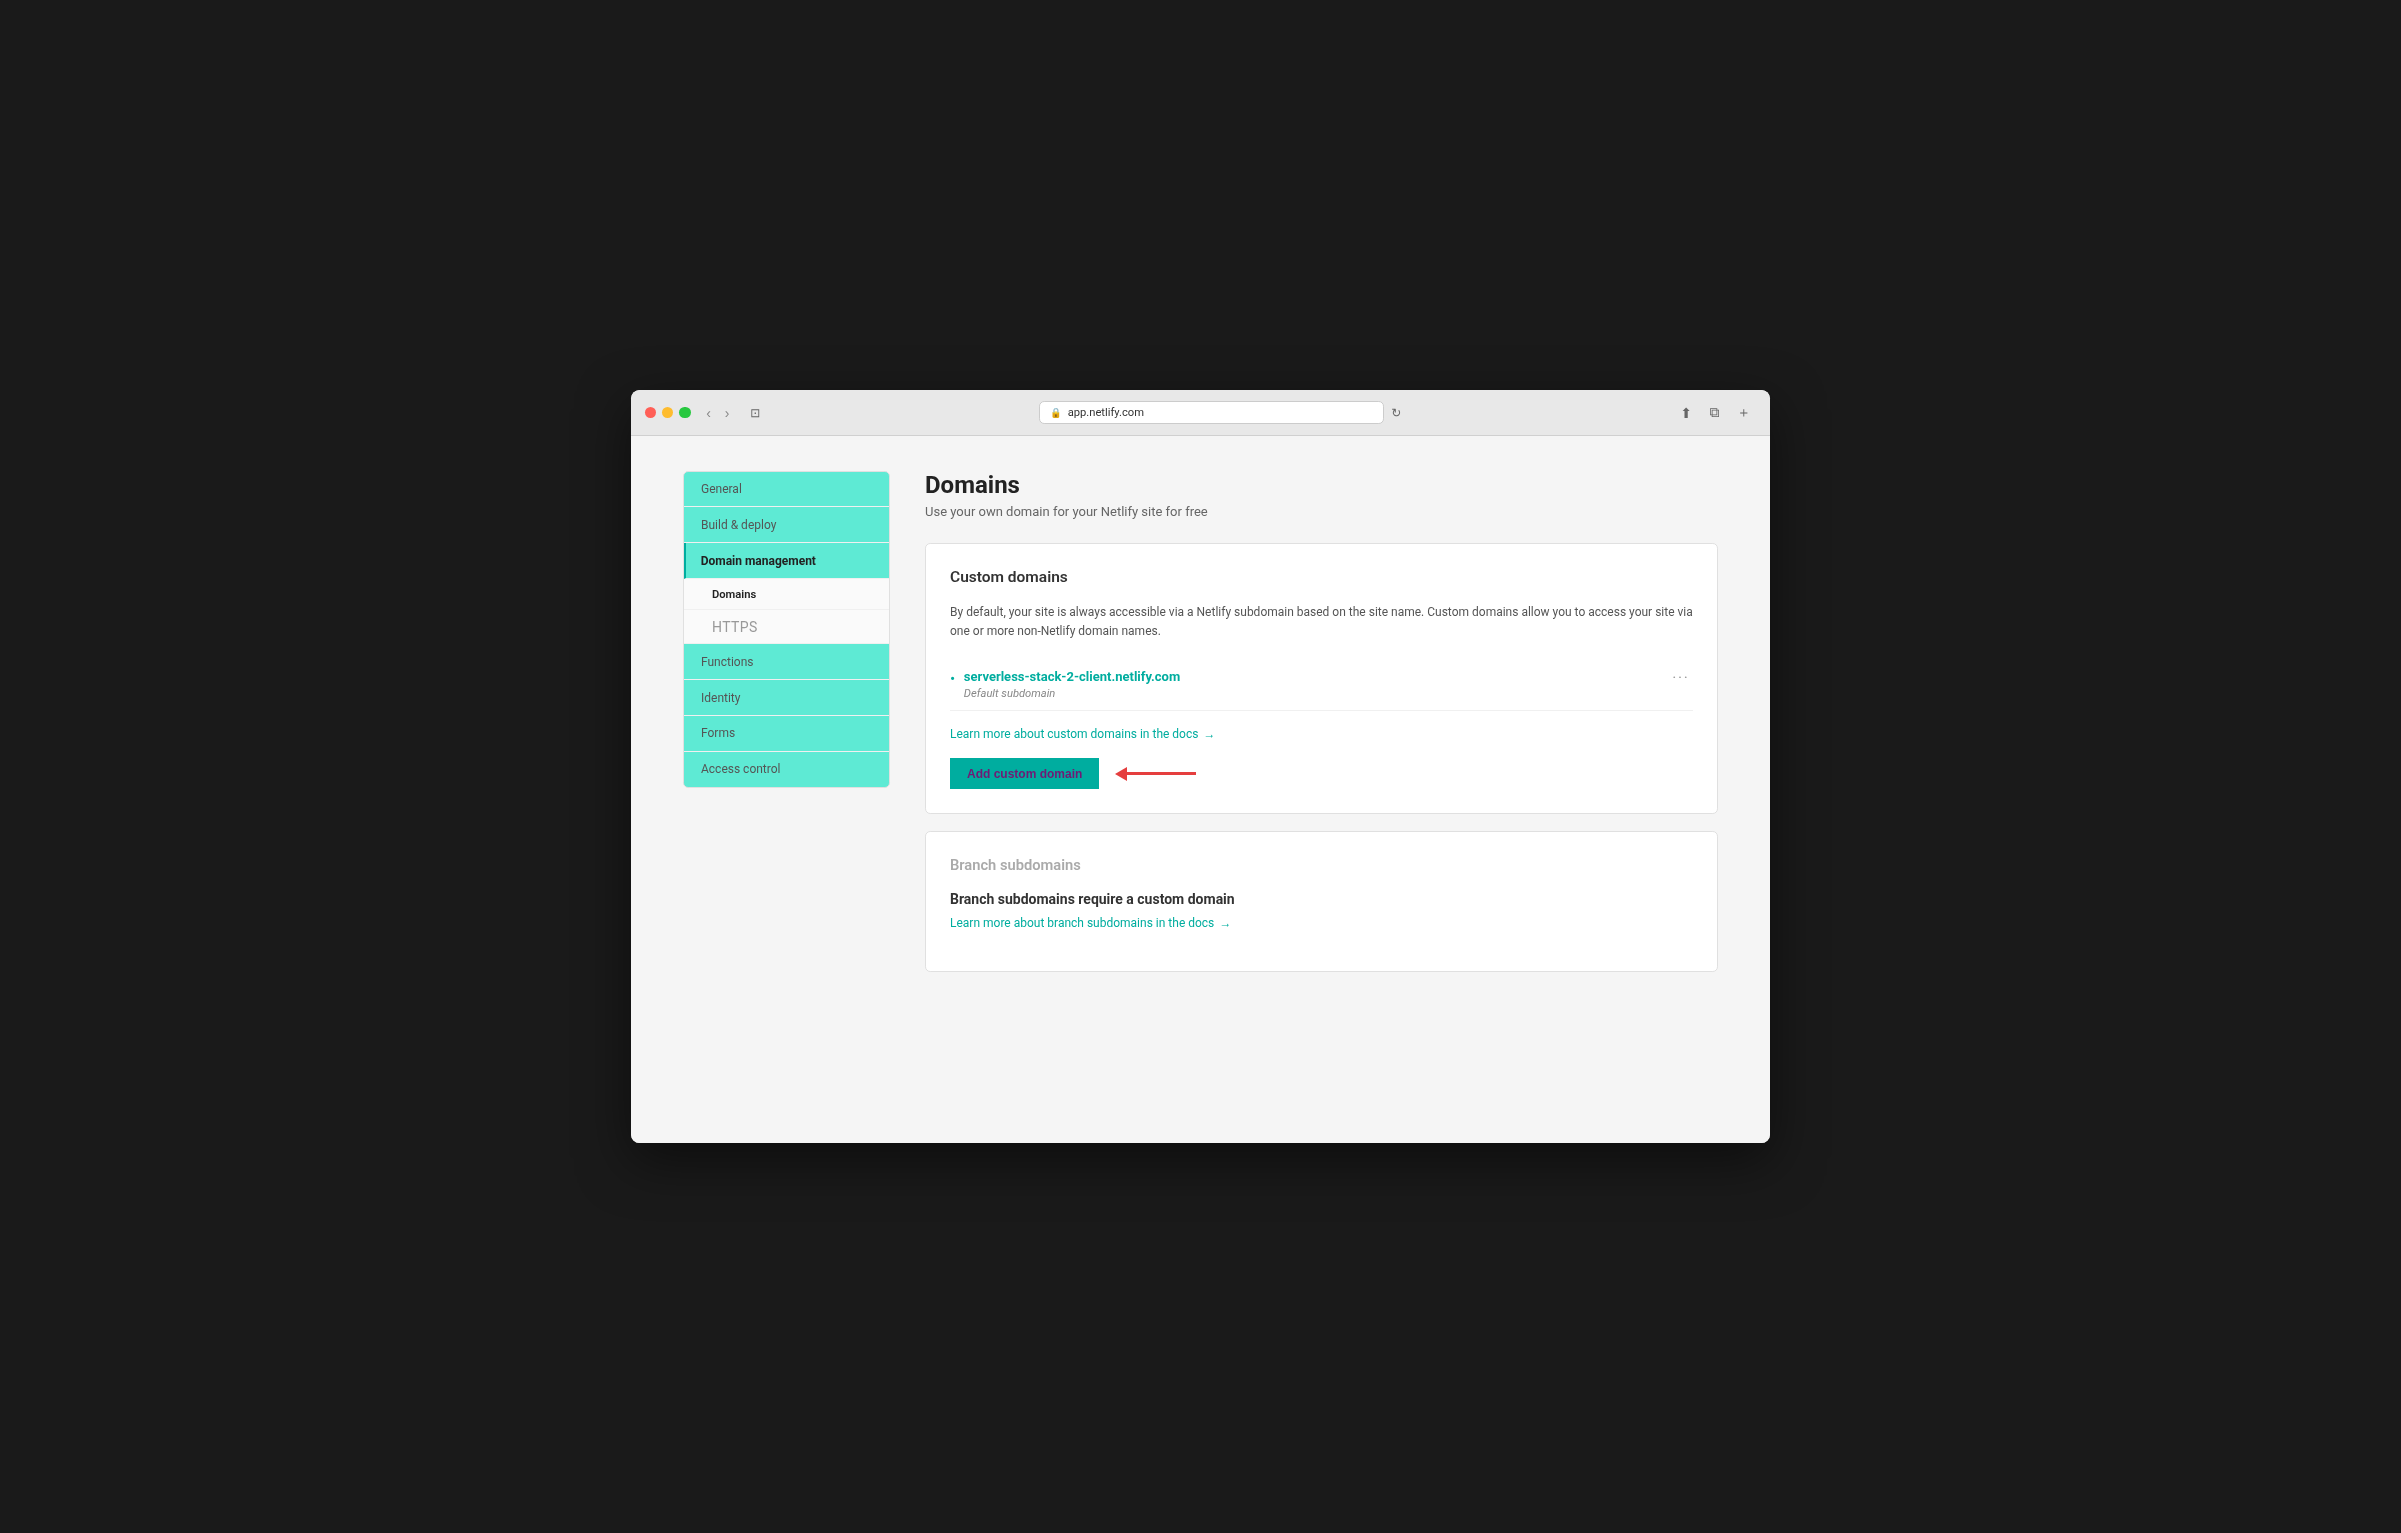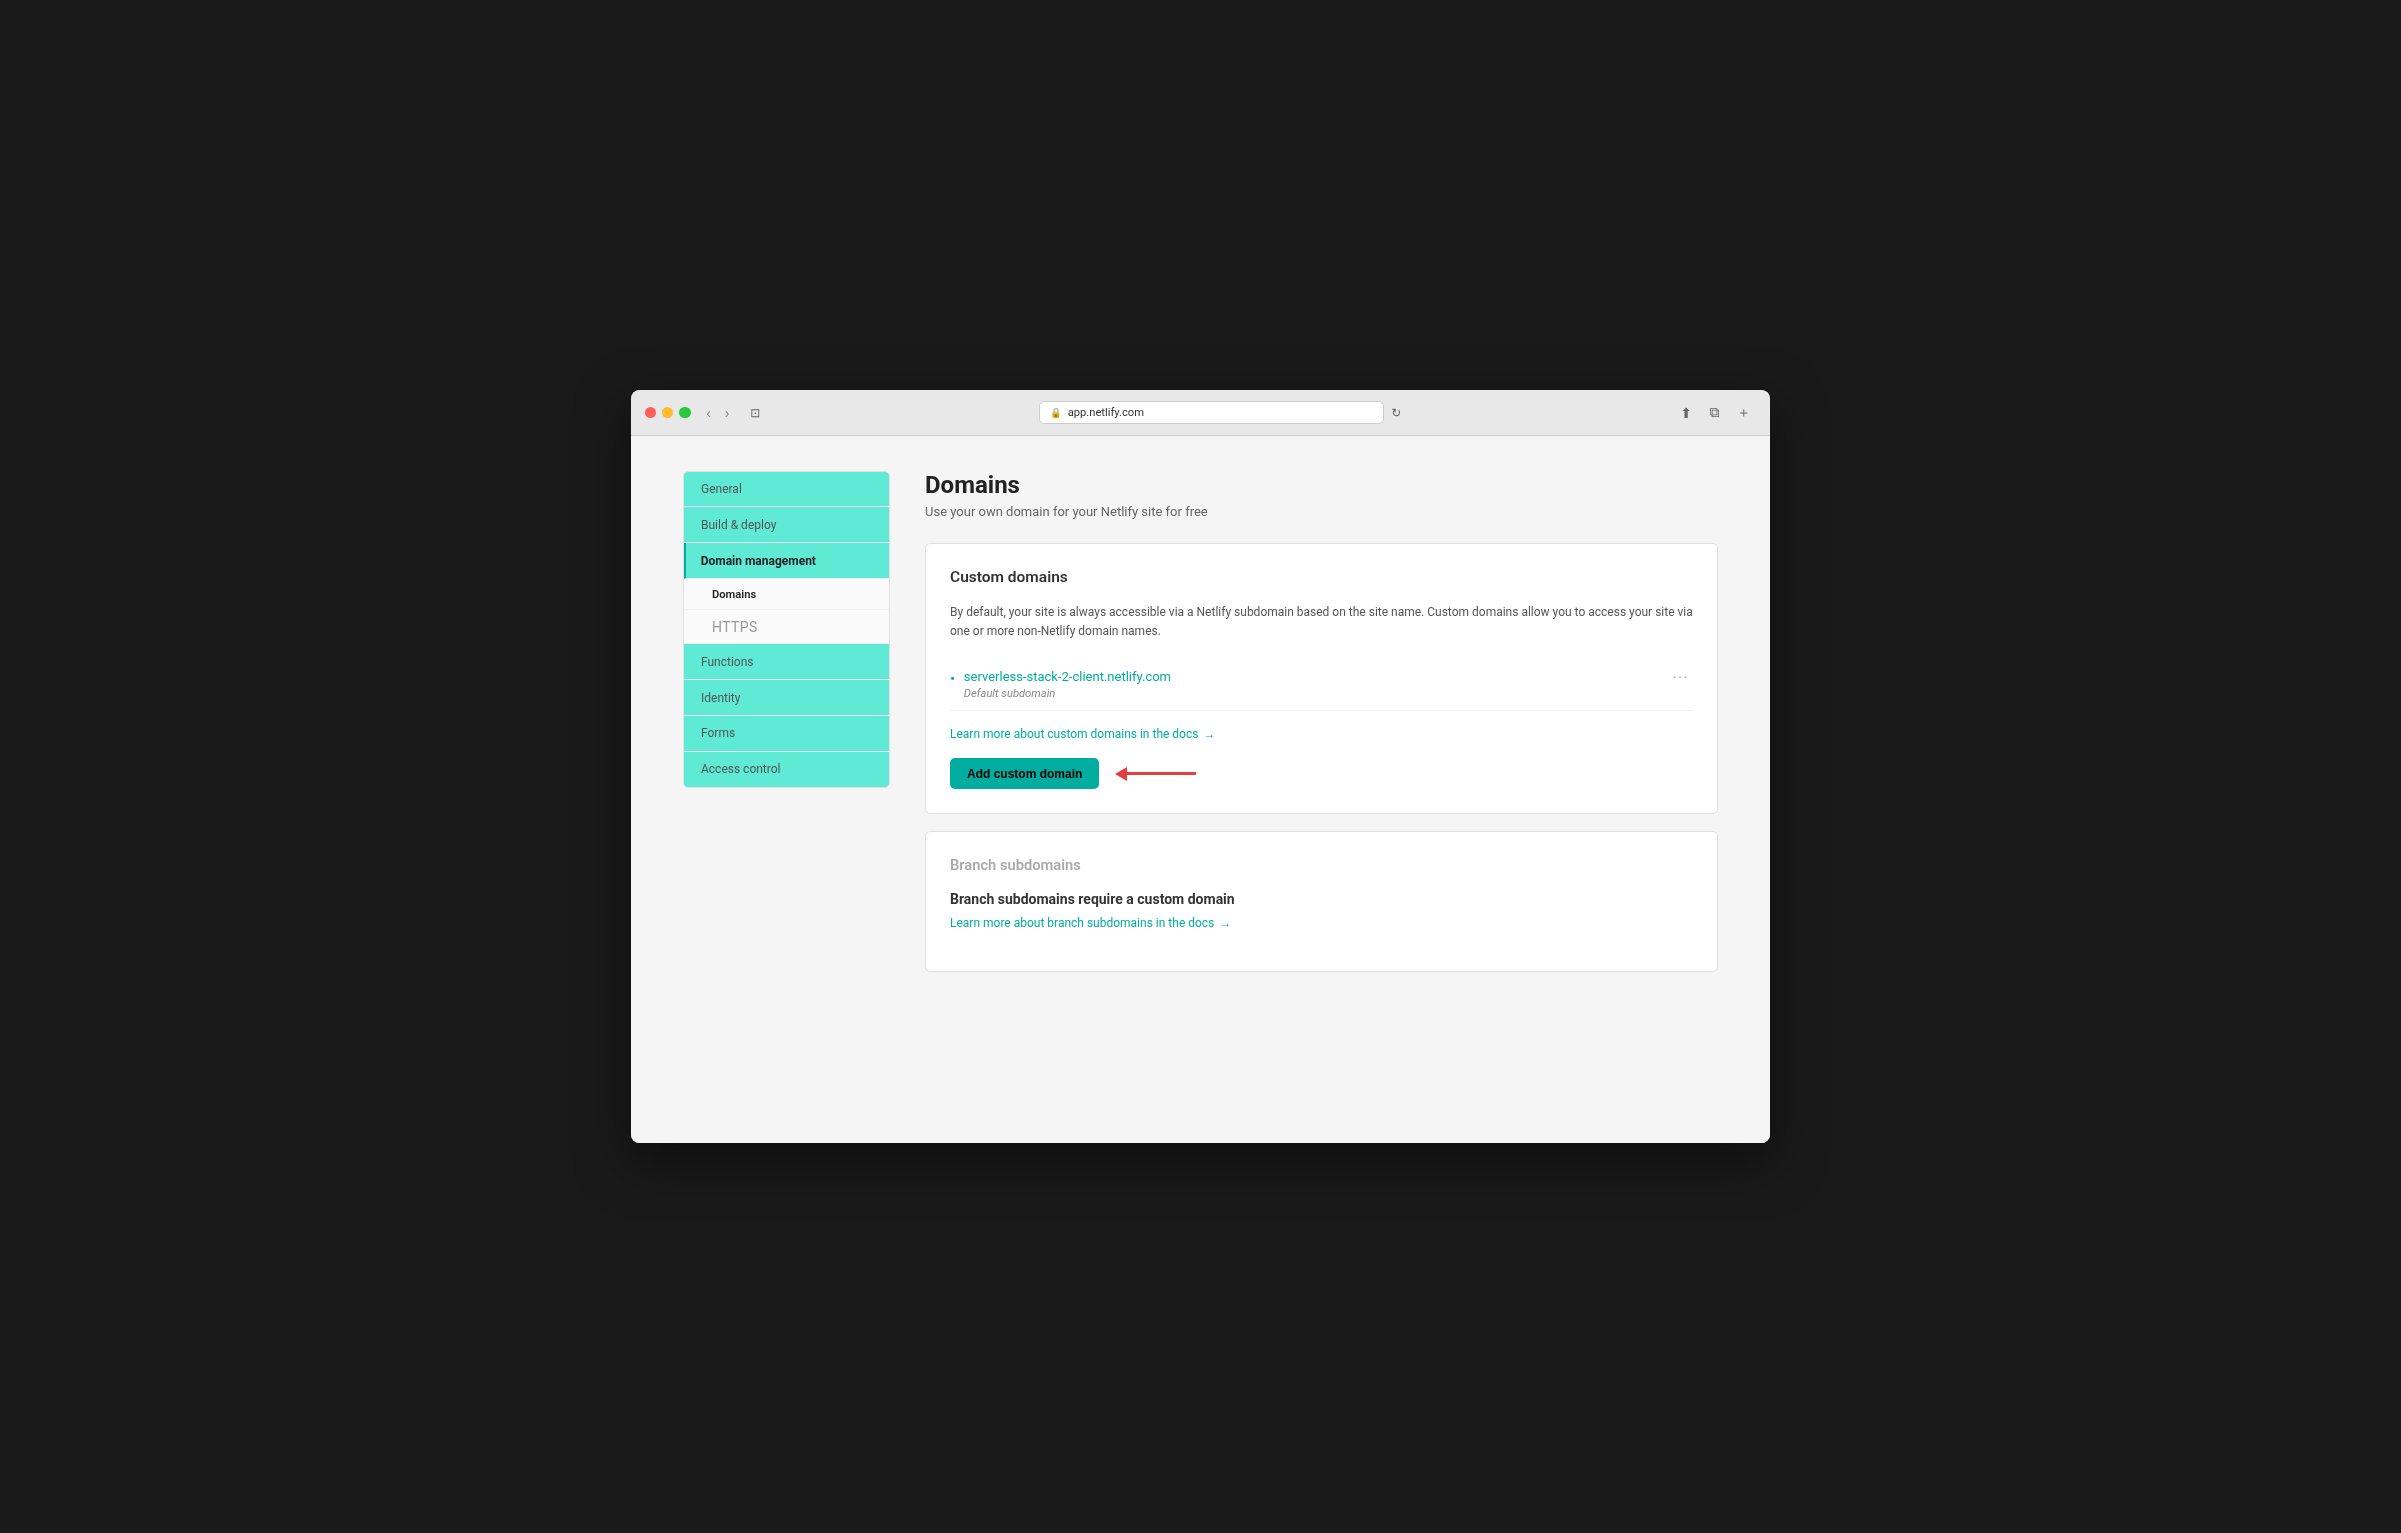--- a/index.html
+++ b/index.html
@@ -240,21 +240,21 @@
     .domain-bullet {
       color: #00ad9f;
       font-size: 15.5px;
       margin-top: 0.9px;
     }
 
     .domain-link {
       color: #00ad9f;
       font-size: 13px;
       text-decoration: none;
-      font-weight: 400;
+      font-weight: 700;
       display: block;
     }
 
     .domain-label {
       font-size: 11.2px;
       color: #888;
       margin-top: 2.6px;
       font-style: italic;
     }
 
@@ -272,23 +272,23 @@
       text-decoration: none;
       font-weight: 400;
       display: inline-flex;
       align-items: center;
       gap: 5.2px;
       margin-bottom: 17px;
     }
 
     .btn-primary {
       background: #00ad9f;
-      color: #000000;
+      color: #701a75;
       border: none;
-      border-radius: 5px;
+      border-radius: 0;
       padding: 8.6px 17px;
       font-size: 12px;
       font-weight: 600;
       cursor: pointer;
       transition: background 0.15s;
     }
 
     .add-domain-row {
       display: flex;
       align-items: center;

